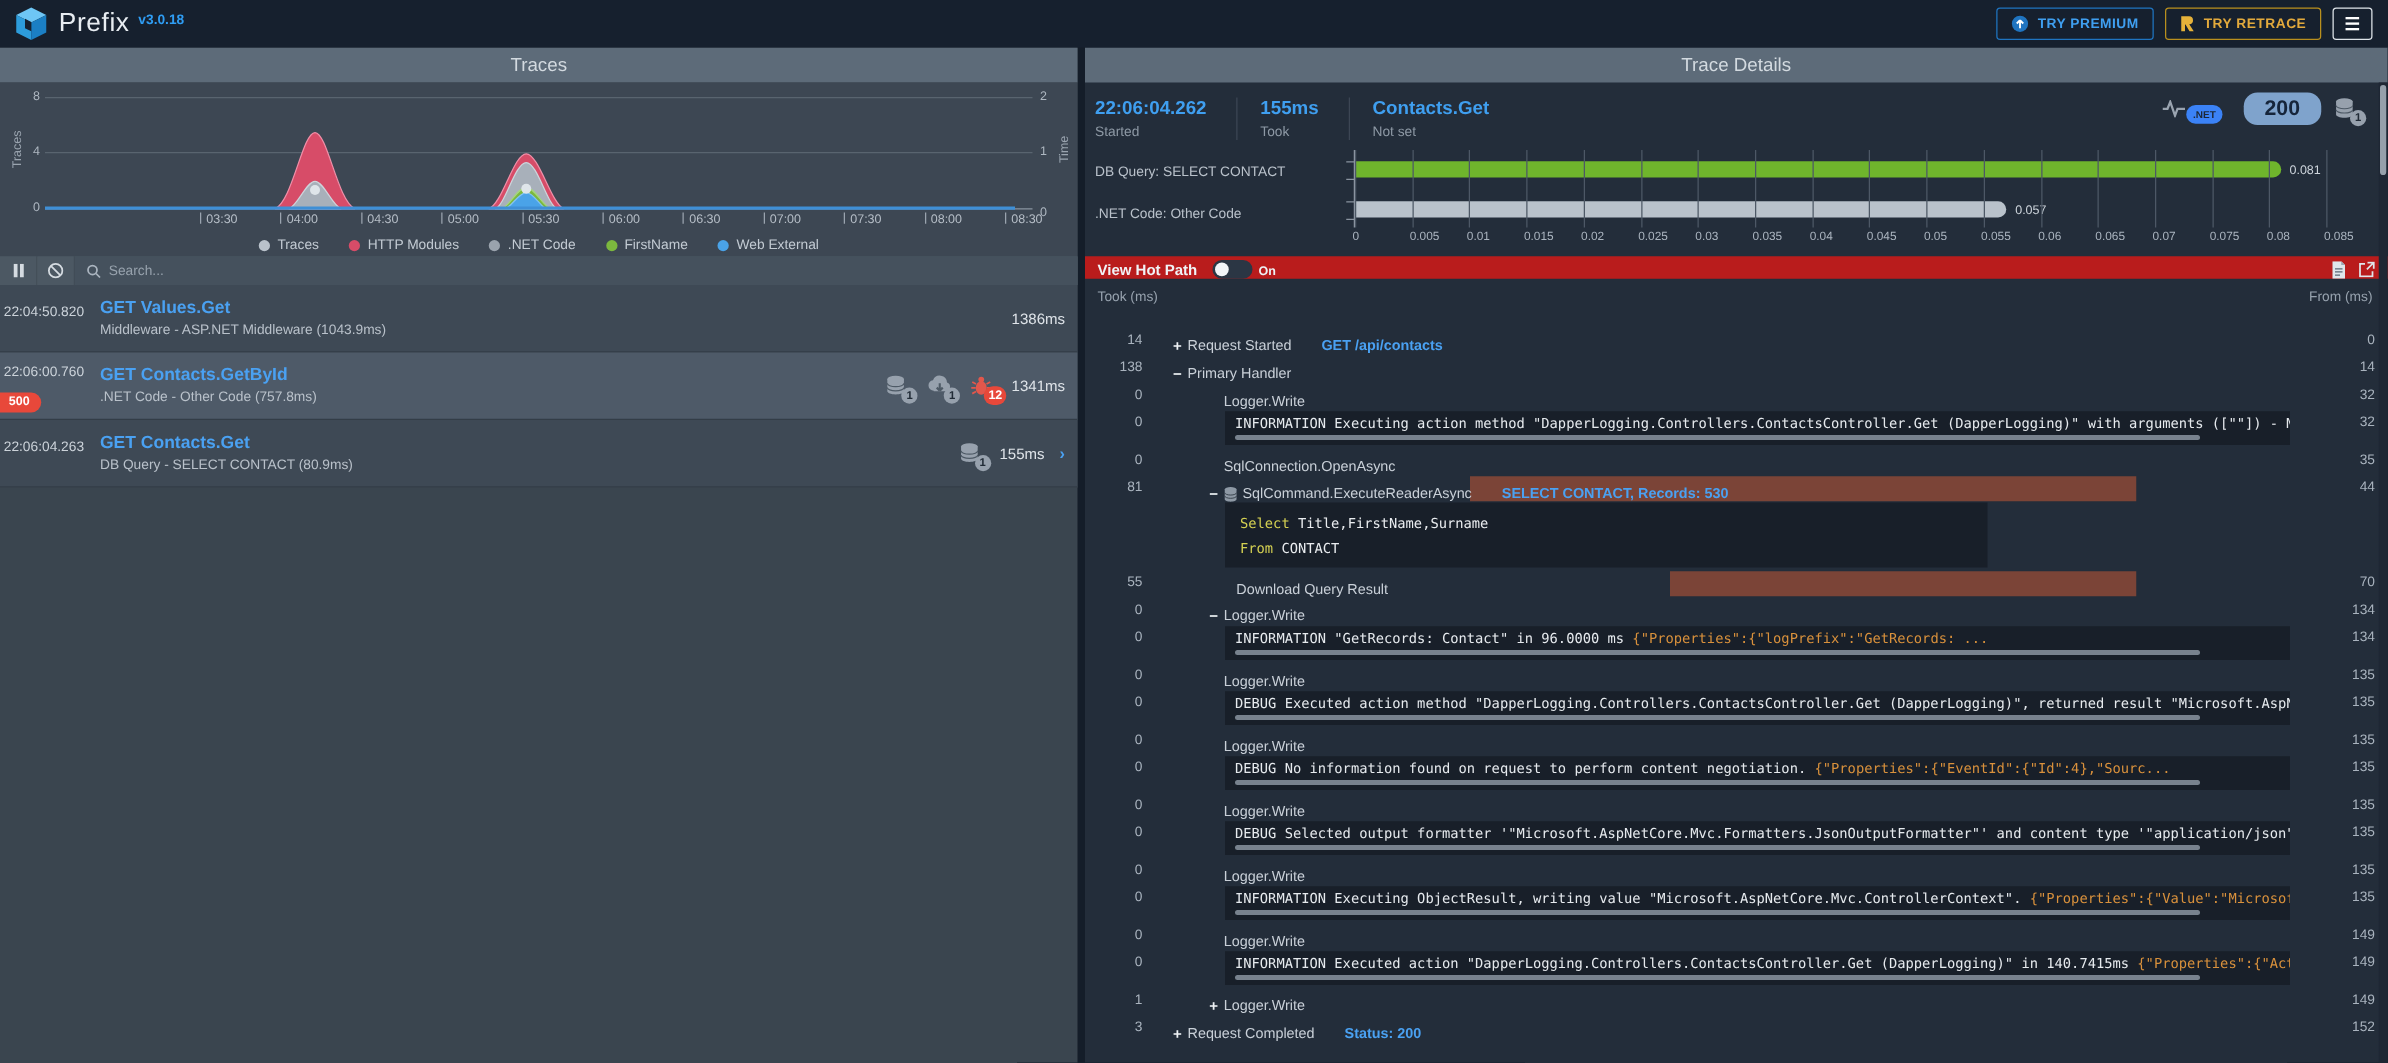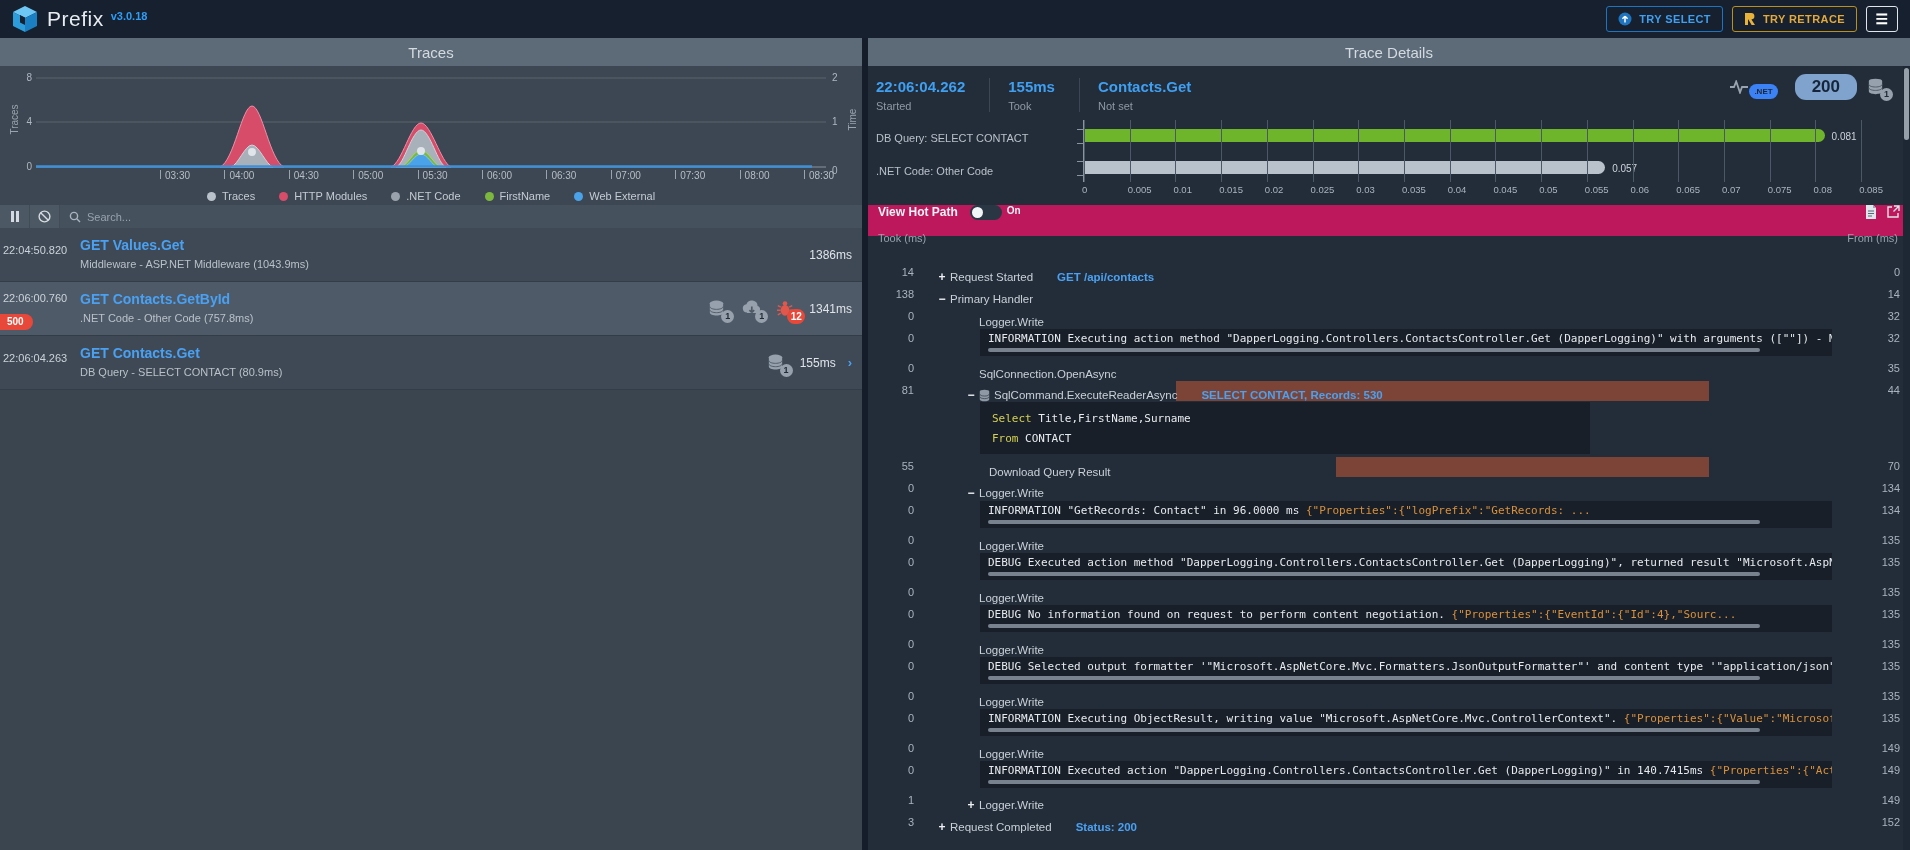--- a/index.html
+++ b/index.html
@@ -80,22 +80,22 @@
   .barchart { position:absolute; left:0; top:82px; right:0; height:72px; }
   .bc-label { position:absolute; left:8px; font-size:11px; color:#b9c1ca; }
   .bc-plot { position:absolute; left:215px; top:0; width:800px; height:62px; border-left:1px solid #8a94a0; }
   .bc-grid { position:absolute; top:0; bottom:0; width:1px; background:#4d5866; }
   .bc-bar { position:absolute; left:0; height:13px; border-radius:0 7px 7px 0; }
   .bc-val { position:absolute; font-size:10px; color:#cdd4db; }
   .bc-tick { position:absolute; top:64px; font-size:9.5px; color:#aab4bf; transform:translateX(-2px); }
   .bc-bracket { position:absolute; width:7px; height:1px; background:#8a94a0; left:-7px; }
 
   
-  .hotpath { position:absolute; left:0; right:0; top:167px; height:31px; background:#be185d;
-             display:flex; align-items:flex-start; padding:0 10px; }
+  .hotpath { position:absolute; left:0; right:0; top:167px; height:18px; background:#b91c1c;
+             display:flex; align-items:flex-end; padding:0 10px; }
   .hp-label { color:#f0f3f6; font-size:12px; font-weight:700; }
   .toggle { width:32px; height:15px; background:#2b3644; border-radius:8px; margin-left:12px;
             position:relative; cursor:pointer; }
   .toggle .knob { position:absolute; left:2px; top:2px; width:11px; height:11px; border-radius:50%; background:#f2f5f8; }
   .hp-on { color:#eef2f5; font-size:10px; font-weight:700; margin-left:5px; }
   .hp-icons { margin-left:auto; display:flex; gap:10px; }
   .hp-icons span { cursor:pointer; display:flex; }
 
   
   .colhead { position:absolute; left:0; right:0; top:190px; height:22px; }
@@ -150,21 +150,21 @@
   <span class="brand">Prefix</span>
   <span class="ver">v3.0.18</span>
   <div class="topbar-right">
     <div class="btn premium">
       <span style="display:flex;">
         <svg width="14" height="14" viewBox="0 0 14 14">
             <circle cx="7" cy="7" r="6.5" fill="#1f74c0"></circle>
         <path d="M7 10.5V4.2M7 4.2L4.4 6.8M7 4.2l2.6 2.6" stroke="#fff" stroke-width="1.5" fill="none"></path>
           </svg>
       </span>
-      <span>TRY SELECT</span>
+      <span>TRY PREMIUM</span>
     </div>
     <div class="btn retrace">
       <span style="display:flex;">
         <svg width="12" height="14" viewBox="0 0 12 14">
             <path d="M1 1h6a3.2 3.2 0 0 1 .4 6.4L11 13H7.6L4.4 7.6H4V13H1z" fill="#e6b23a"></path>
           </svg>
       </span>
       <span>TRY RETRACE</span>
     </div>
     <div class="btn menu">

